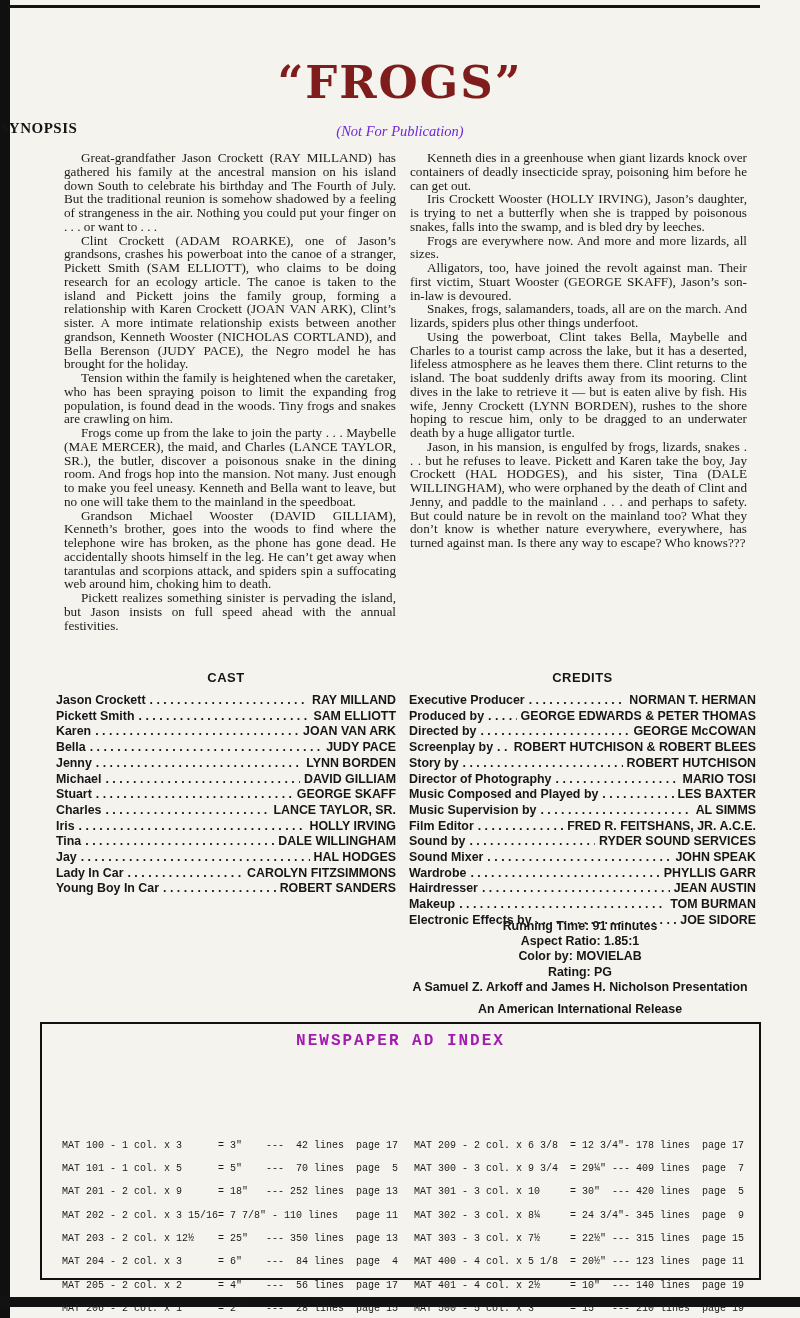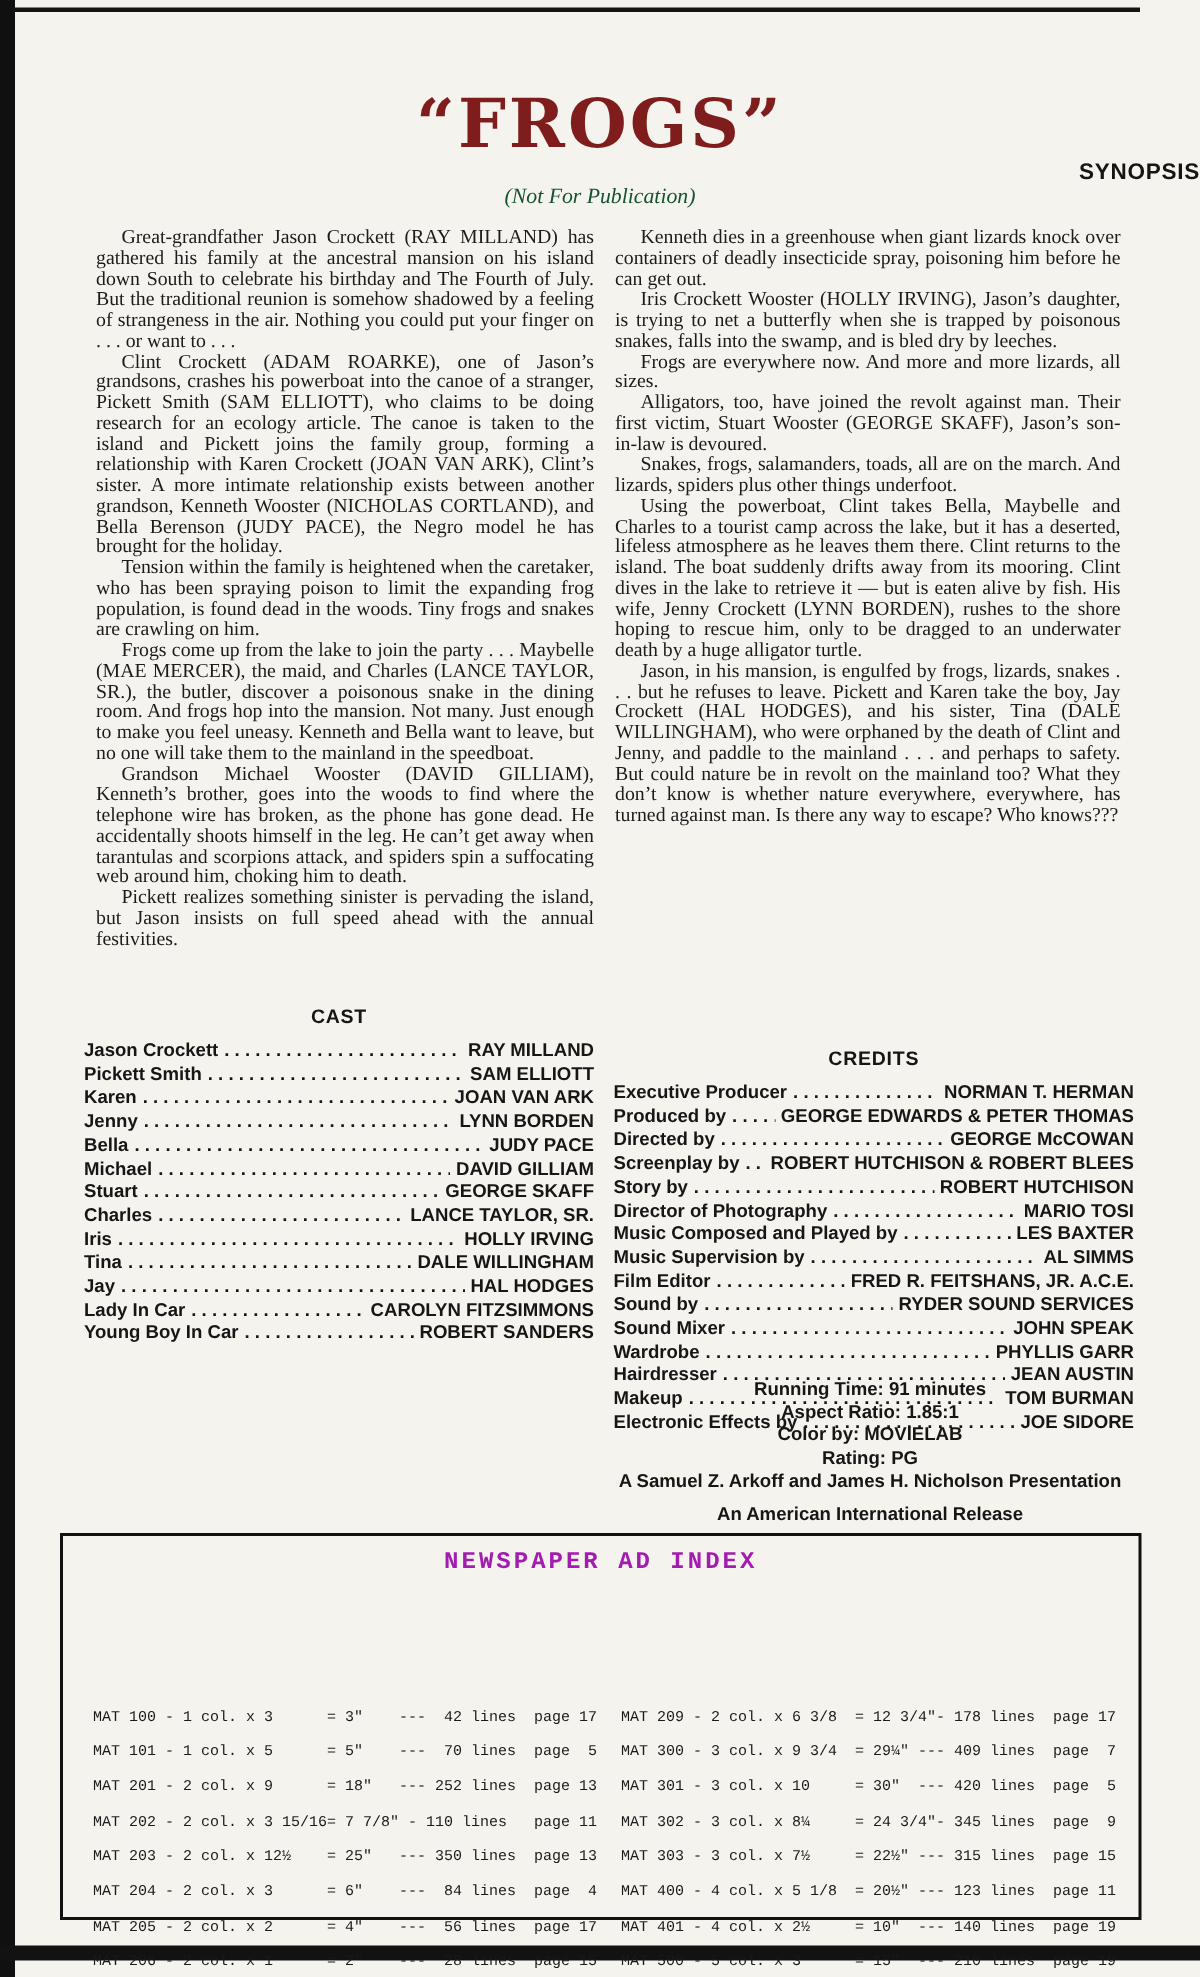--- a/index.html
+++ b/index.html
@@ -15,39 +15,39 @@
   .edge-top   { position:absolute; left:8px; top:5px; width:752px; height:3px; background:#141414; }
   .edge-bottom{ position:absolute; left:0px; top:1297px; width:800px; height:10px; background:#121212; }
 
   
   .title {
     position:absolute; left:0; top:56px; width:800px; text-align:center;
     font-family:"DejaVu Serif", serif; font-weight:bold;
     font-size:45px; letter-spacing:2px; color:#7f1d1d;
   }
   .syn-head {
-    position:absolute; left:0; top:106px; width:800px; text-align:right;
-    font-family:Liberation Sans, sans-serif; font-weight:bold;
+    position:absolute; left:0; top:120px; width:800px; text-align:left;
+    font-family:Liberation Serif, serif; font-weight:bold;
     font-size:15px; letter-spacing:0.5px; color:#151515;
   }
   .syn-note {
     position:absolute; left:0; top:123px; width:800px; text-align:center;
-    font-style:italic; font-size:14.5px; color:#14532d;
+    font-style:italic; font-size:14.5px; color:#6d28d9;
   }
 
   
   .syncol { position:absolute; font-size:13.2px; line-height:13.75px; text-align:justify; }
   .syncol p { margin:0; text-indent:17px; }
   .syn-left  { left:64px;  top:151px; width:332px; }
   .syn-right { left:410px; top:151px; width:337px; }
 
   
   .listcol { position:absolute; font-family:"Liberation Sans", sans-serif; font-weight:bold; color:#161616; }
   .cast    { left:56px;  top:670px; width:340px; }
-  .credits { left:409px; top:670px; width:347px;margin-top:28px; }
+  .credits { left:409px; top:670px; width:347px; }
   .listcol h2 { margin:0 0 8px 0; text-align:center; font-size:13px; letter-spacing:0.5px; }
   .leader-row { display:flex; align-items:baseline; font-size:12.4px; line-height:15.7px; }
   .leader-row .role, .leader-row .name { white-space:nowrap; }
   .leader-row .dots {
     flex:1; overflow:hidden; white-space:nowrap;
     margin:0 4px; min-width:10px;
   }
   .leader-row .dots::after {
     content:". . . . . . . . . . . . . . . . . . . . . . . . . . . . . . . . . . . . . . . . . . . . . . . . . .";
   }
@@ -125,29 +125,29 @@
       </div>
 
       <div class="leader-row">
         <span class="role">Karen</span>
         <span class="dots"></span>
         <span class="name">JOAN VAN ARK</span>
       </div>
 
 
       <div class="leader-row">
+        <span class="role">Bella</span>
+        <span class="dots"></span>
+        <span class="name">JUDY PACE</span>
+      </div>
+
+      <div class="leader-row">
         <span class="role">Jenny</span>
         <span class="dots"></span>
         <span class="name">LYNN BORDEN</span>
-      </div>
-
-      <div class="leader-row">
-        <span class="role">Bella</span>
-        <span class="dots"></span>
-        <span class="name">JUDY PACE</span>
       </div>
 
 
       <div class="leader-row">
         <span class="role">Michael</span>
         <span class="dots"></span>
         <span class="name">DAVID GILLIAM</span>
       </div>
 
 

